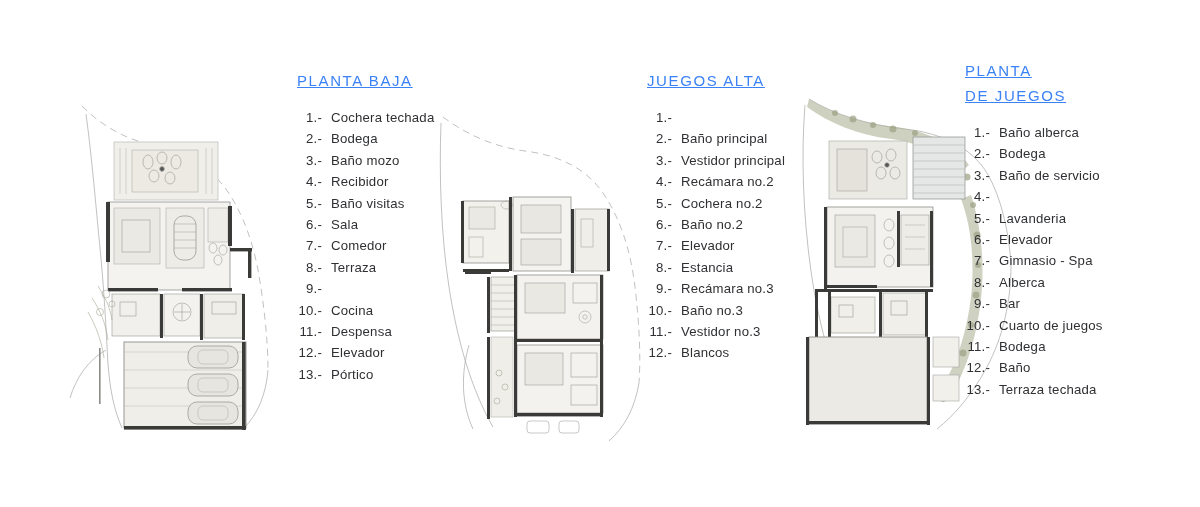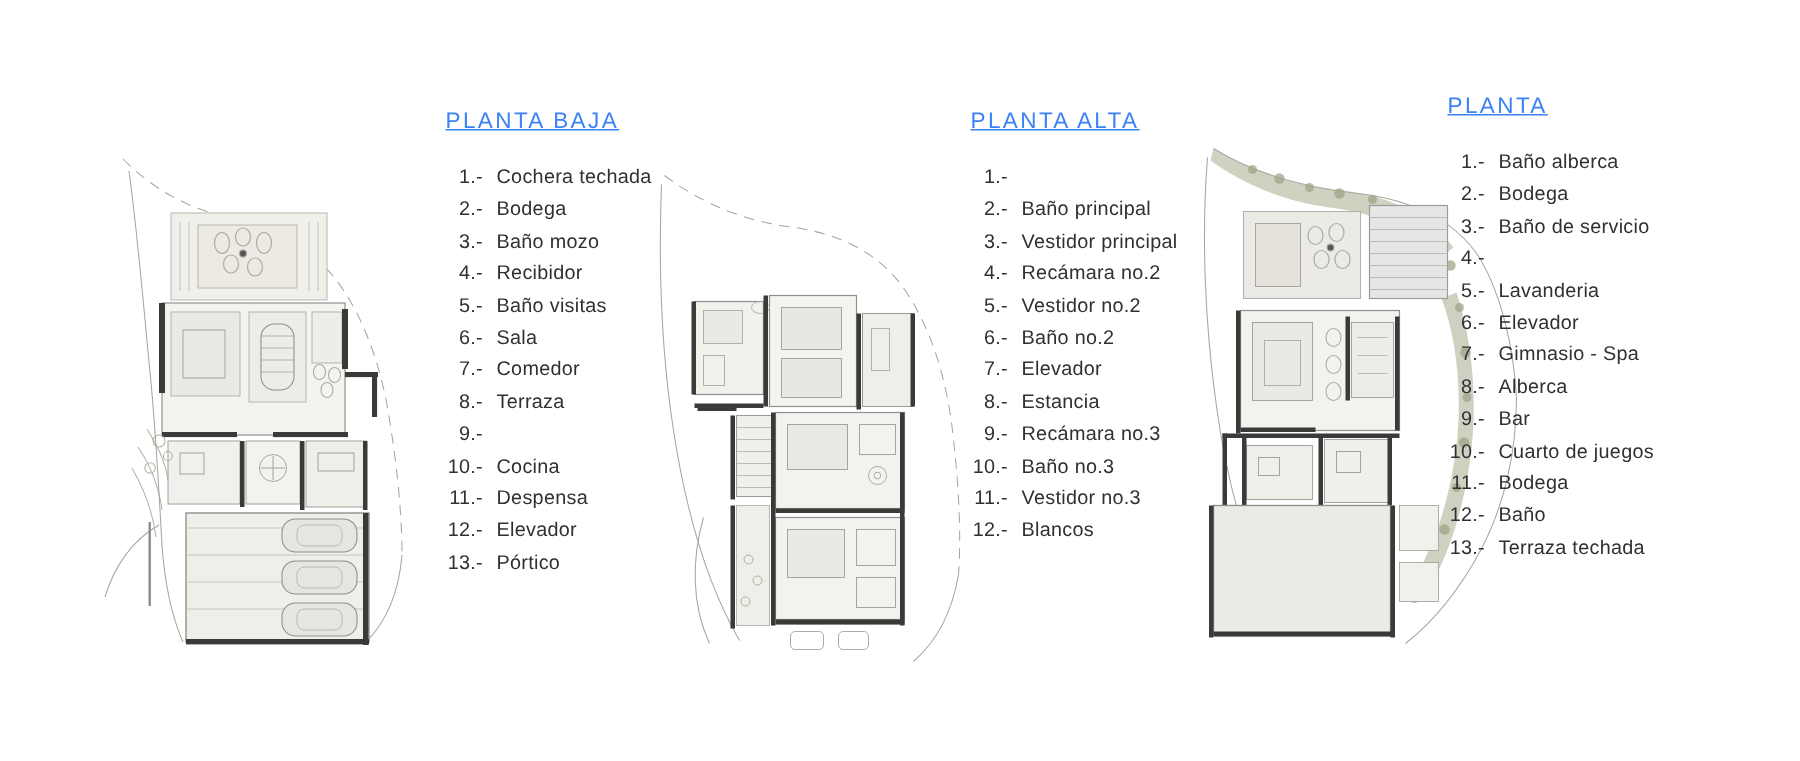--- a/index.html
+++ b/index.html
@@ -412,40 +412,40 @@
           <span class="legend-label">Elevador</span>
         </div>
       <div class="legend-row">
           <span class="legend-num">13.-</span>
           <span class="legend-label">Pórtico</span>
         </div>
     </div>
   </div>
 
   <div class="legend" id="legend-2">
-    <div class="legend-title">PLANTA ALTA</div>
+    <div class="legend-title">JUEGOS ALTA</div>
     <div class="legend-list">
       <div class="legend-row">
           <span class="legend-num">1.-</span>
         </div>
       <div class="legend-row">
           <span class="legend-num">2.-</span>
           <span class="legend-label">Baño principal</span>
         </div>
       <div class="legend-row">
           <span class="legend-num">3.-</span>
           <span class="legend-label">Vestidor principal</span>
         </div>
       <div class="legend-row">
           <span class="legend-num">4.-</span>
           <span class="legend-label">Recámara no.2</span>
         </div>
       <div class="legend-row">
           <span class="legend-num">5.-</span>
-          <span class="legend-label">Vestidor no.2</span>
+          <span class="legend-label">Cochera no.2</span>
         </div>
       <div class="legend-row">
           <span class="legend-num">6.-</span>
           <span class="legend-label">Baño no.2</span>
         </div>
       <div class="legend-row">
           <span class="legend-num">7.-</span>
           <span class="legend-label">Elevador</span>
         </div>
       <div class="legend-row">
@@ -465,21 +465,21 @@
           <span class="legend-label">Vestidor no.3</span>
         </div>
       <div class="legend-row">
           <span class="legend-num">12.-</span>
           <span class="legend-label">Blancos</span>
         </div>
     </div>
   </div>
 
   <div class="legend" id="legend-3">
-    <div class="legend-title"><span>PLANTA</span><br></div>
+    <div class="legend-title"><span>PLANTA</span><br><span>DE JUEGOS</span></div>
     <div class="legend-list">
       <div class="legend-row">
           <span class="legend-num">1.-</span>
           <span class="legend-label">Baño alberca</span>
         </div>
       <div class="legend-row">
           <span class="legend-num">2.-</span>
           <span class="legend-label">Bodega</span>
         </div>
       <div class="legend-row">

